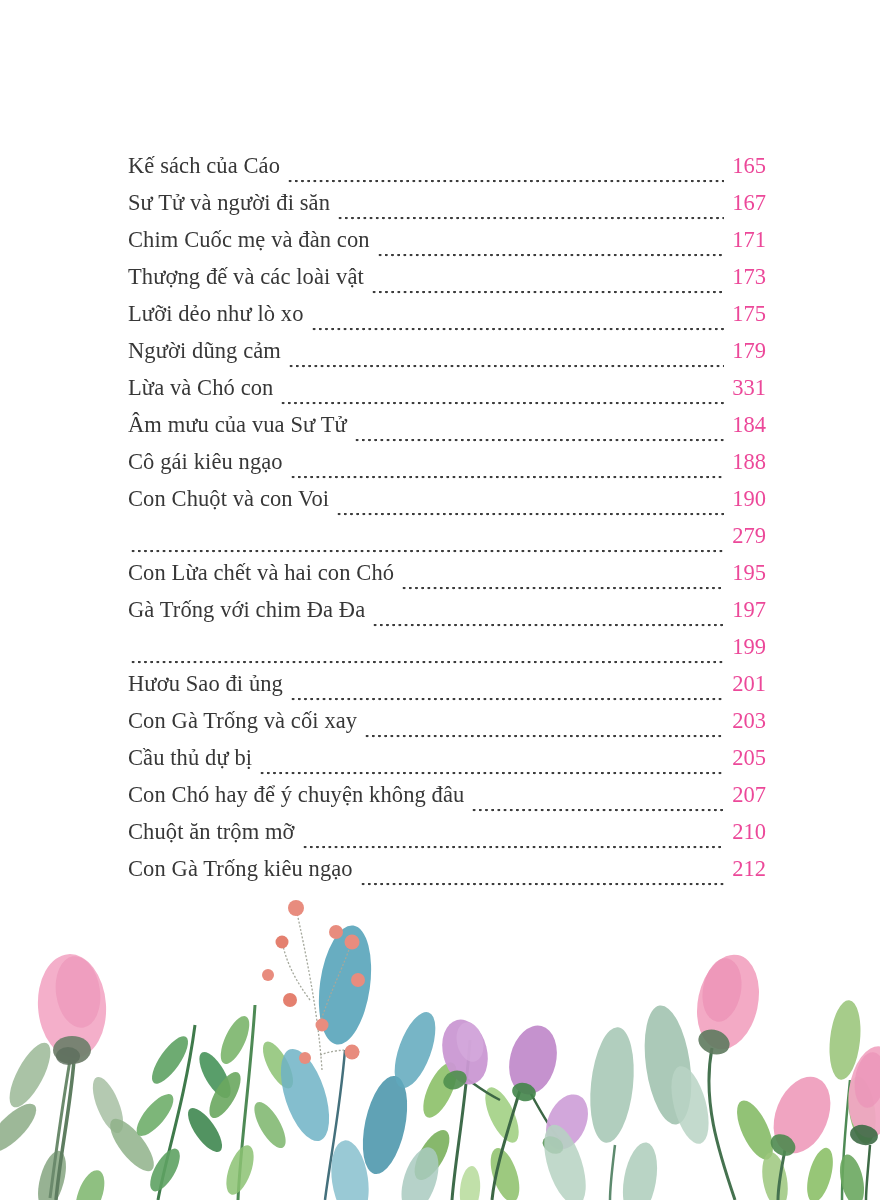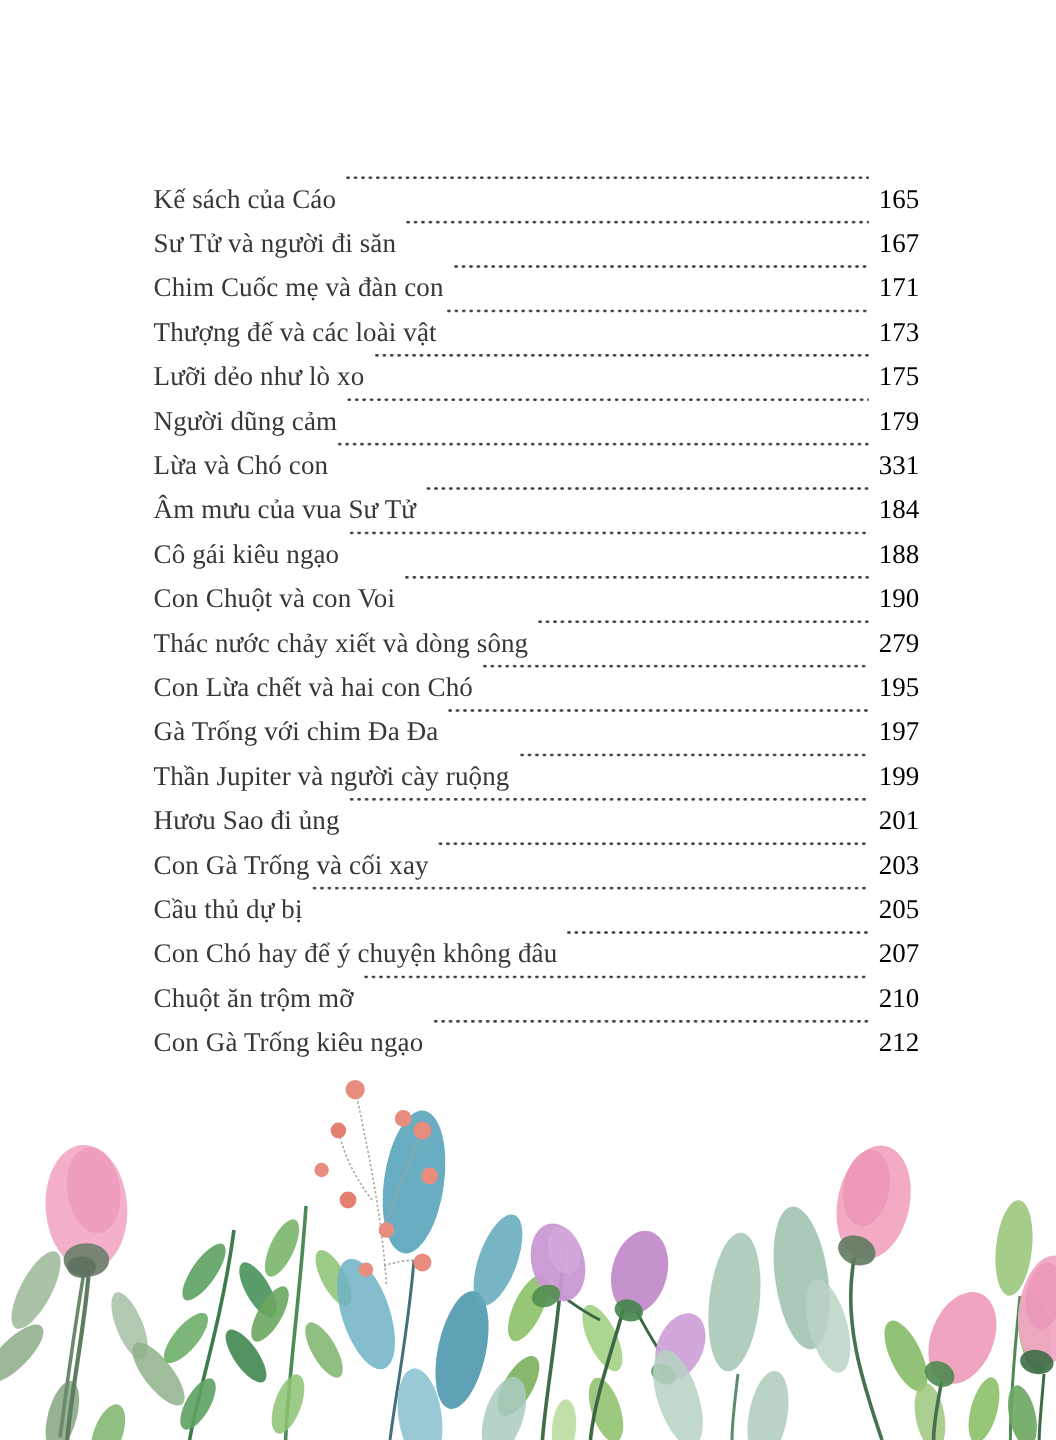--- a/index.html
+++ b/index.html
@@ -16,21 +16,21 @@
   .toc{
     position:absolute;
     left:128px;
     top:147px;
     width:638px;
     z-index:2;
   }
   .toc-row{
     height:37px;
     display:flex;
-    align-items:flex-start;
+    align-items:flex-end;
     font-size:22.5px;
     line-height:37px;
     color:#373737;
     white-space:nowrap;
   }
   .toc-title{
     flex:0 0 auto;
     padding-right:5px;
     letter-spacing:.1px;
   }
@@ -40,21 +40,21 @@
     background-image:radial-gradient(circle, #3c3c3c 1.25px, rgba(0,0,0,0) 1.55px);
     background-size:6.2px 4px;
     background-repeat:repeat-x;
     background-position:left bottom 1px;
     margin:0 2px;
   }
   .toc-page{
     flex:0 0 auto;
     padding-left:6px;
     font-size:22.5px;
-    color:#000000;
+    color:#ec4899;
     font-variant-numeric:oldstyle-nums;
   }
 
   
   .flowers{
     position:absolute;
     left:0;bottom:0;
     width:880px;height:320px;
     z-index:1;
     display:block;
@@ -123,39 +123,37 @@
     <span class="toc-page">188</span>
   </div>
 
   <div class="toc-row">
     <span class="toc-title">Con Chuột và con Voi</span>
     <span class="leader"></span>
     <span class="toc-page">190</span>
   </div>
 
   <div class="toc-row">
-    <span class="toc-title">Thác nước chảy xiết và dòng sông</span>
     <span class="leader"></span>
     <span class="toc-page">279</span>
   </div>
 
   <div class="toc-row">
     <span class="toc-title">Con Lừa chết và hai con Chó</span>
     <span class="leader"></span>
     <span class="toc-page">195</span>
   </div>
 
   <div class="toc-row">
     <span class="toc-title">Gà Trống với chim Đa Đa</span>
     <span class="leader"></span>
     <span class="toc-page">197</span>
   </div>
 
   <div class="toc-row">
-    <span class="toc-title">Thần Jupiter và người cày ruộng</span>
     <span class="leader"></span>
     <span class="toc-page">199</span>
   </div>
 
   <div class="toc-row">
     <span class="toc-title">Hươu Sao đi ủng</span>
     <span class="leader"></span>
     <span class="toc-page">201</span>
   </div>
 

